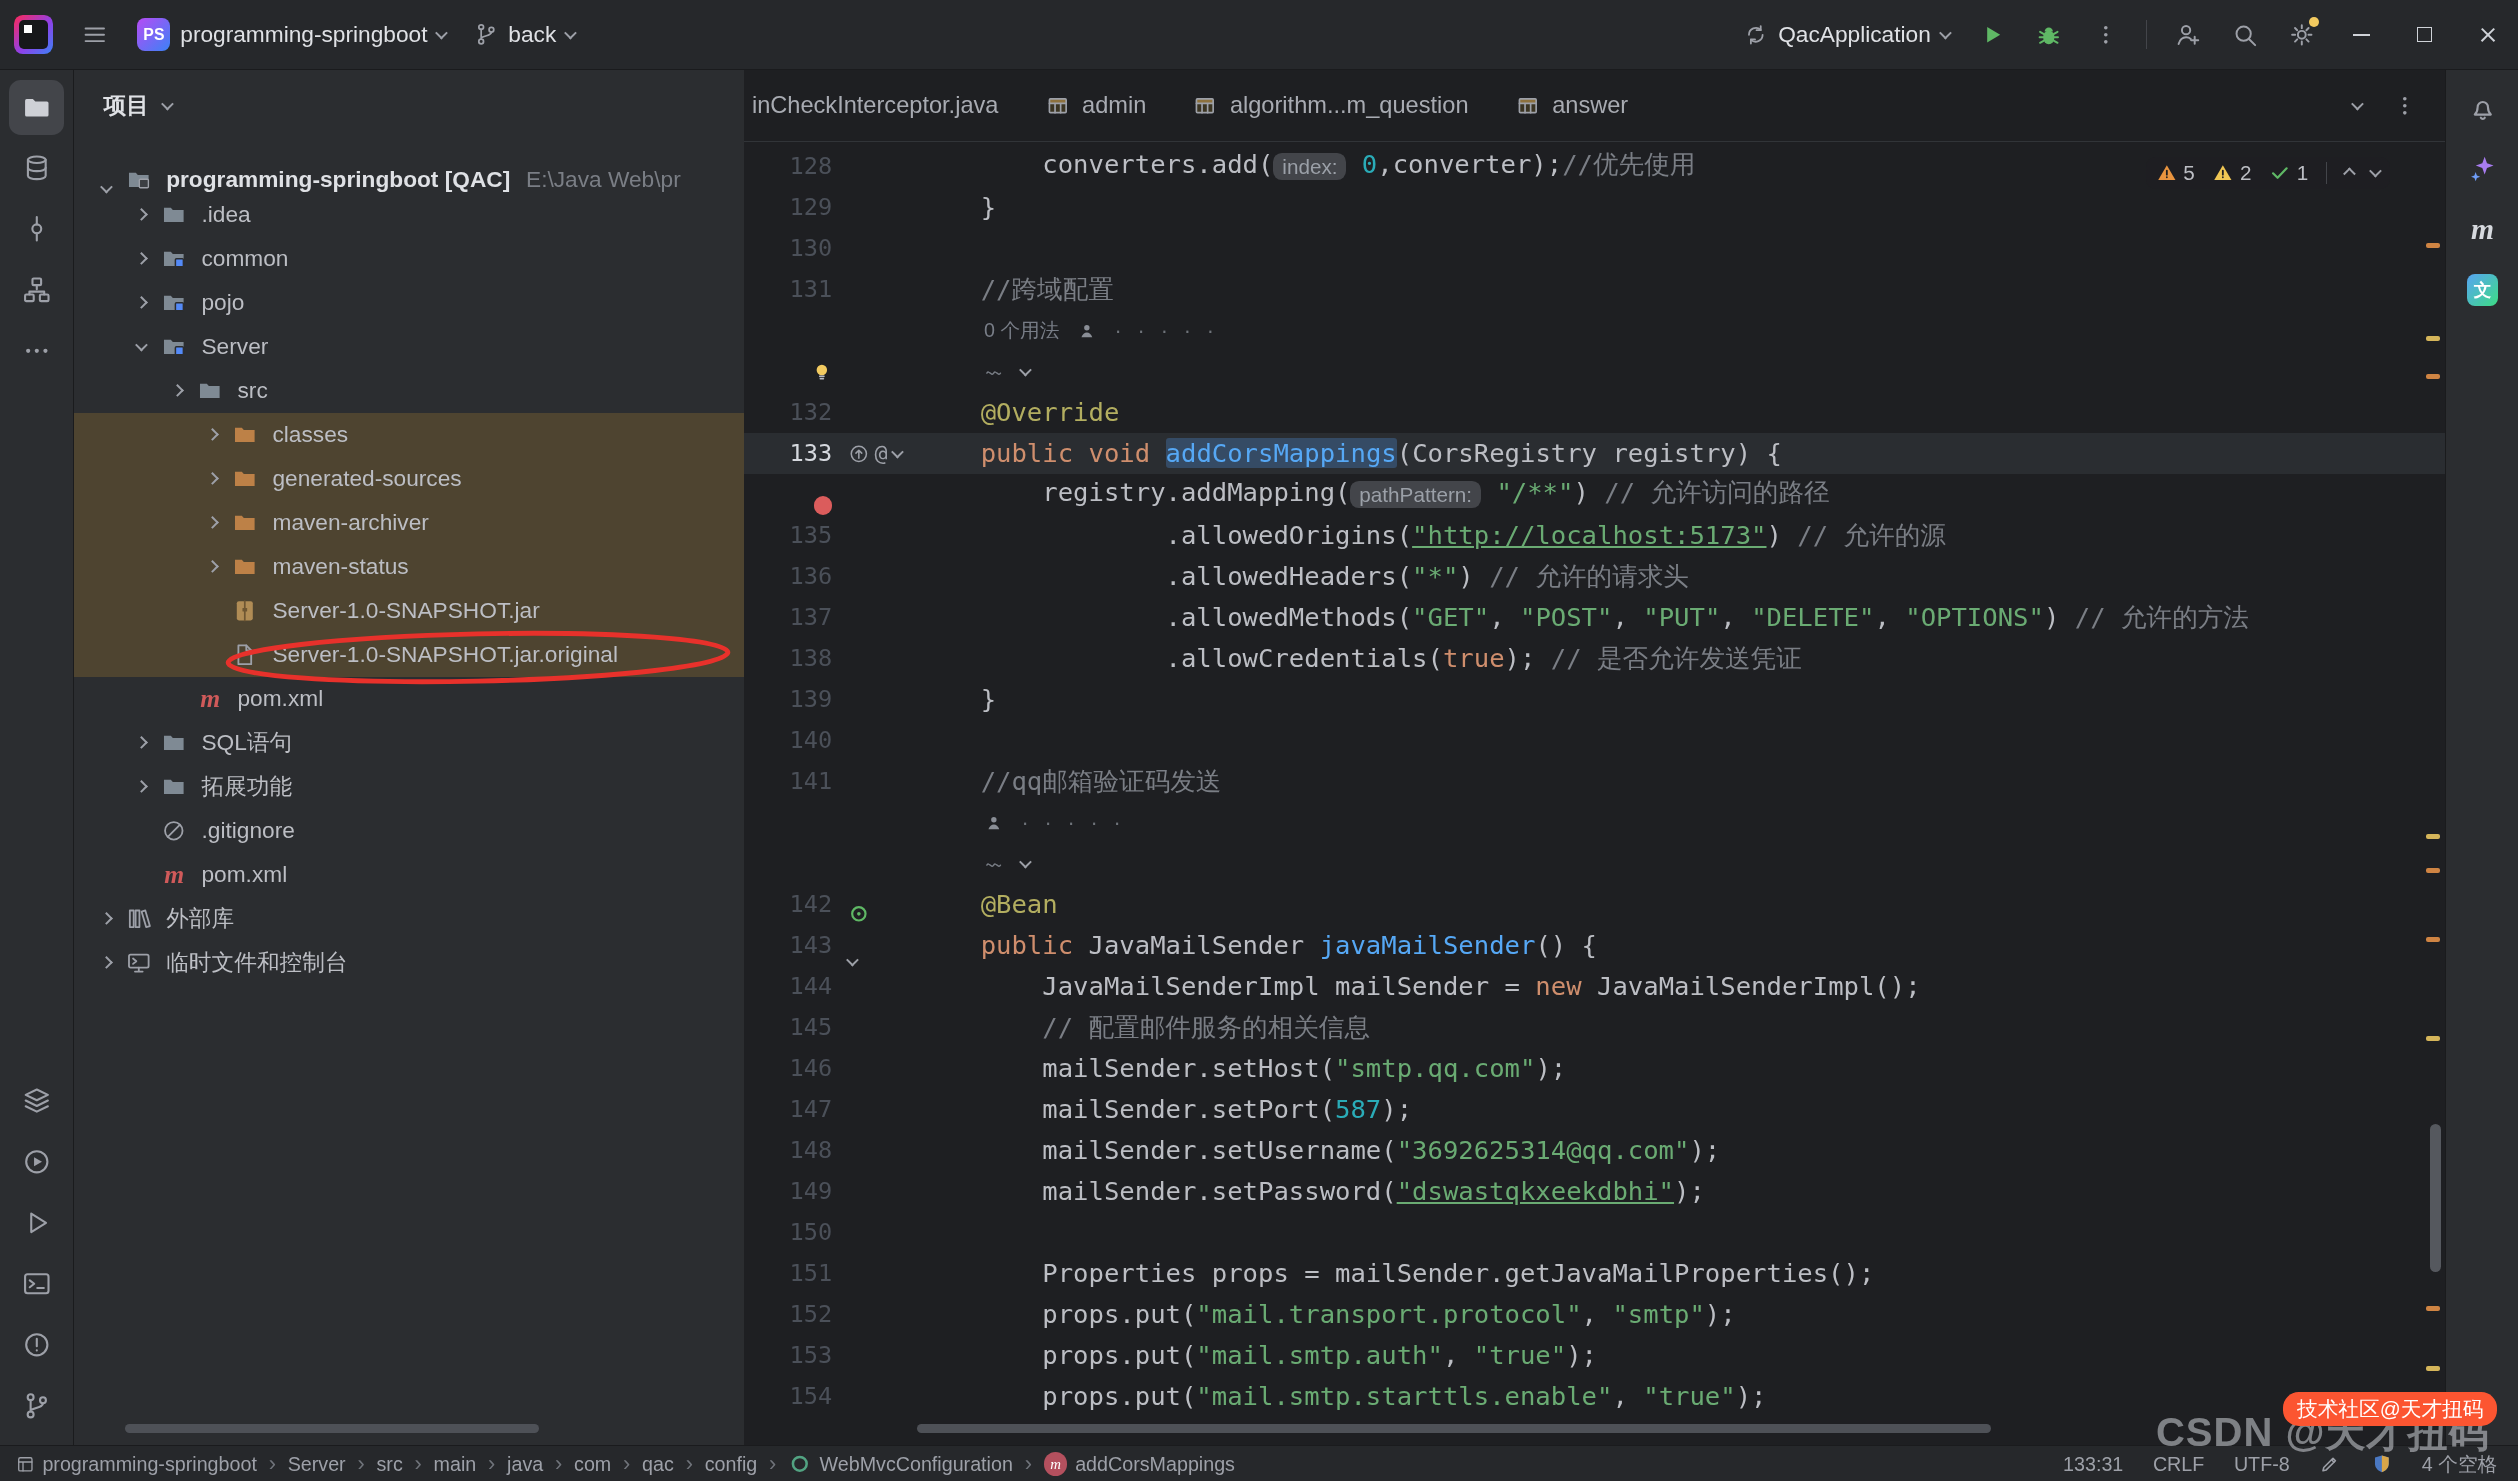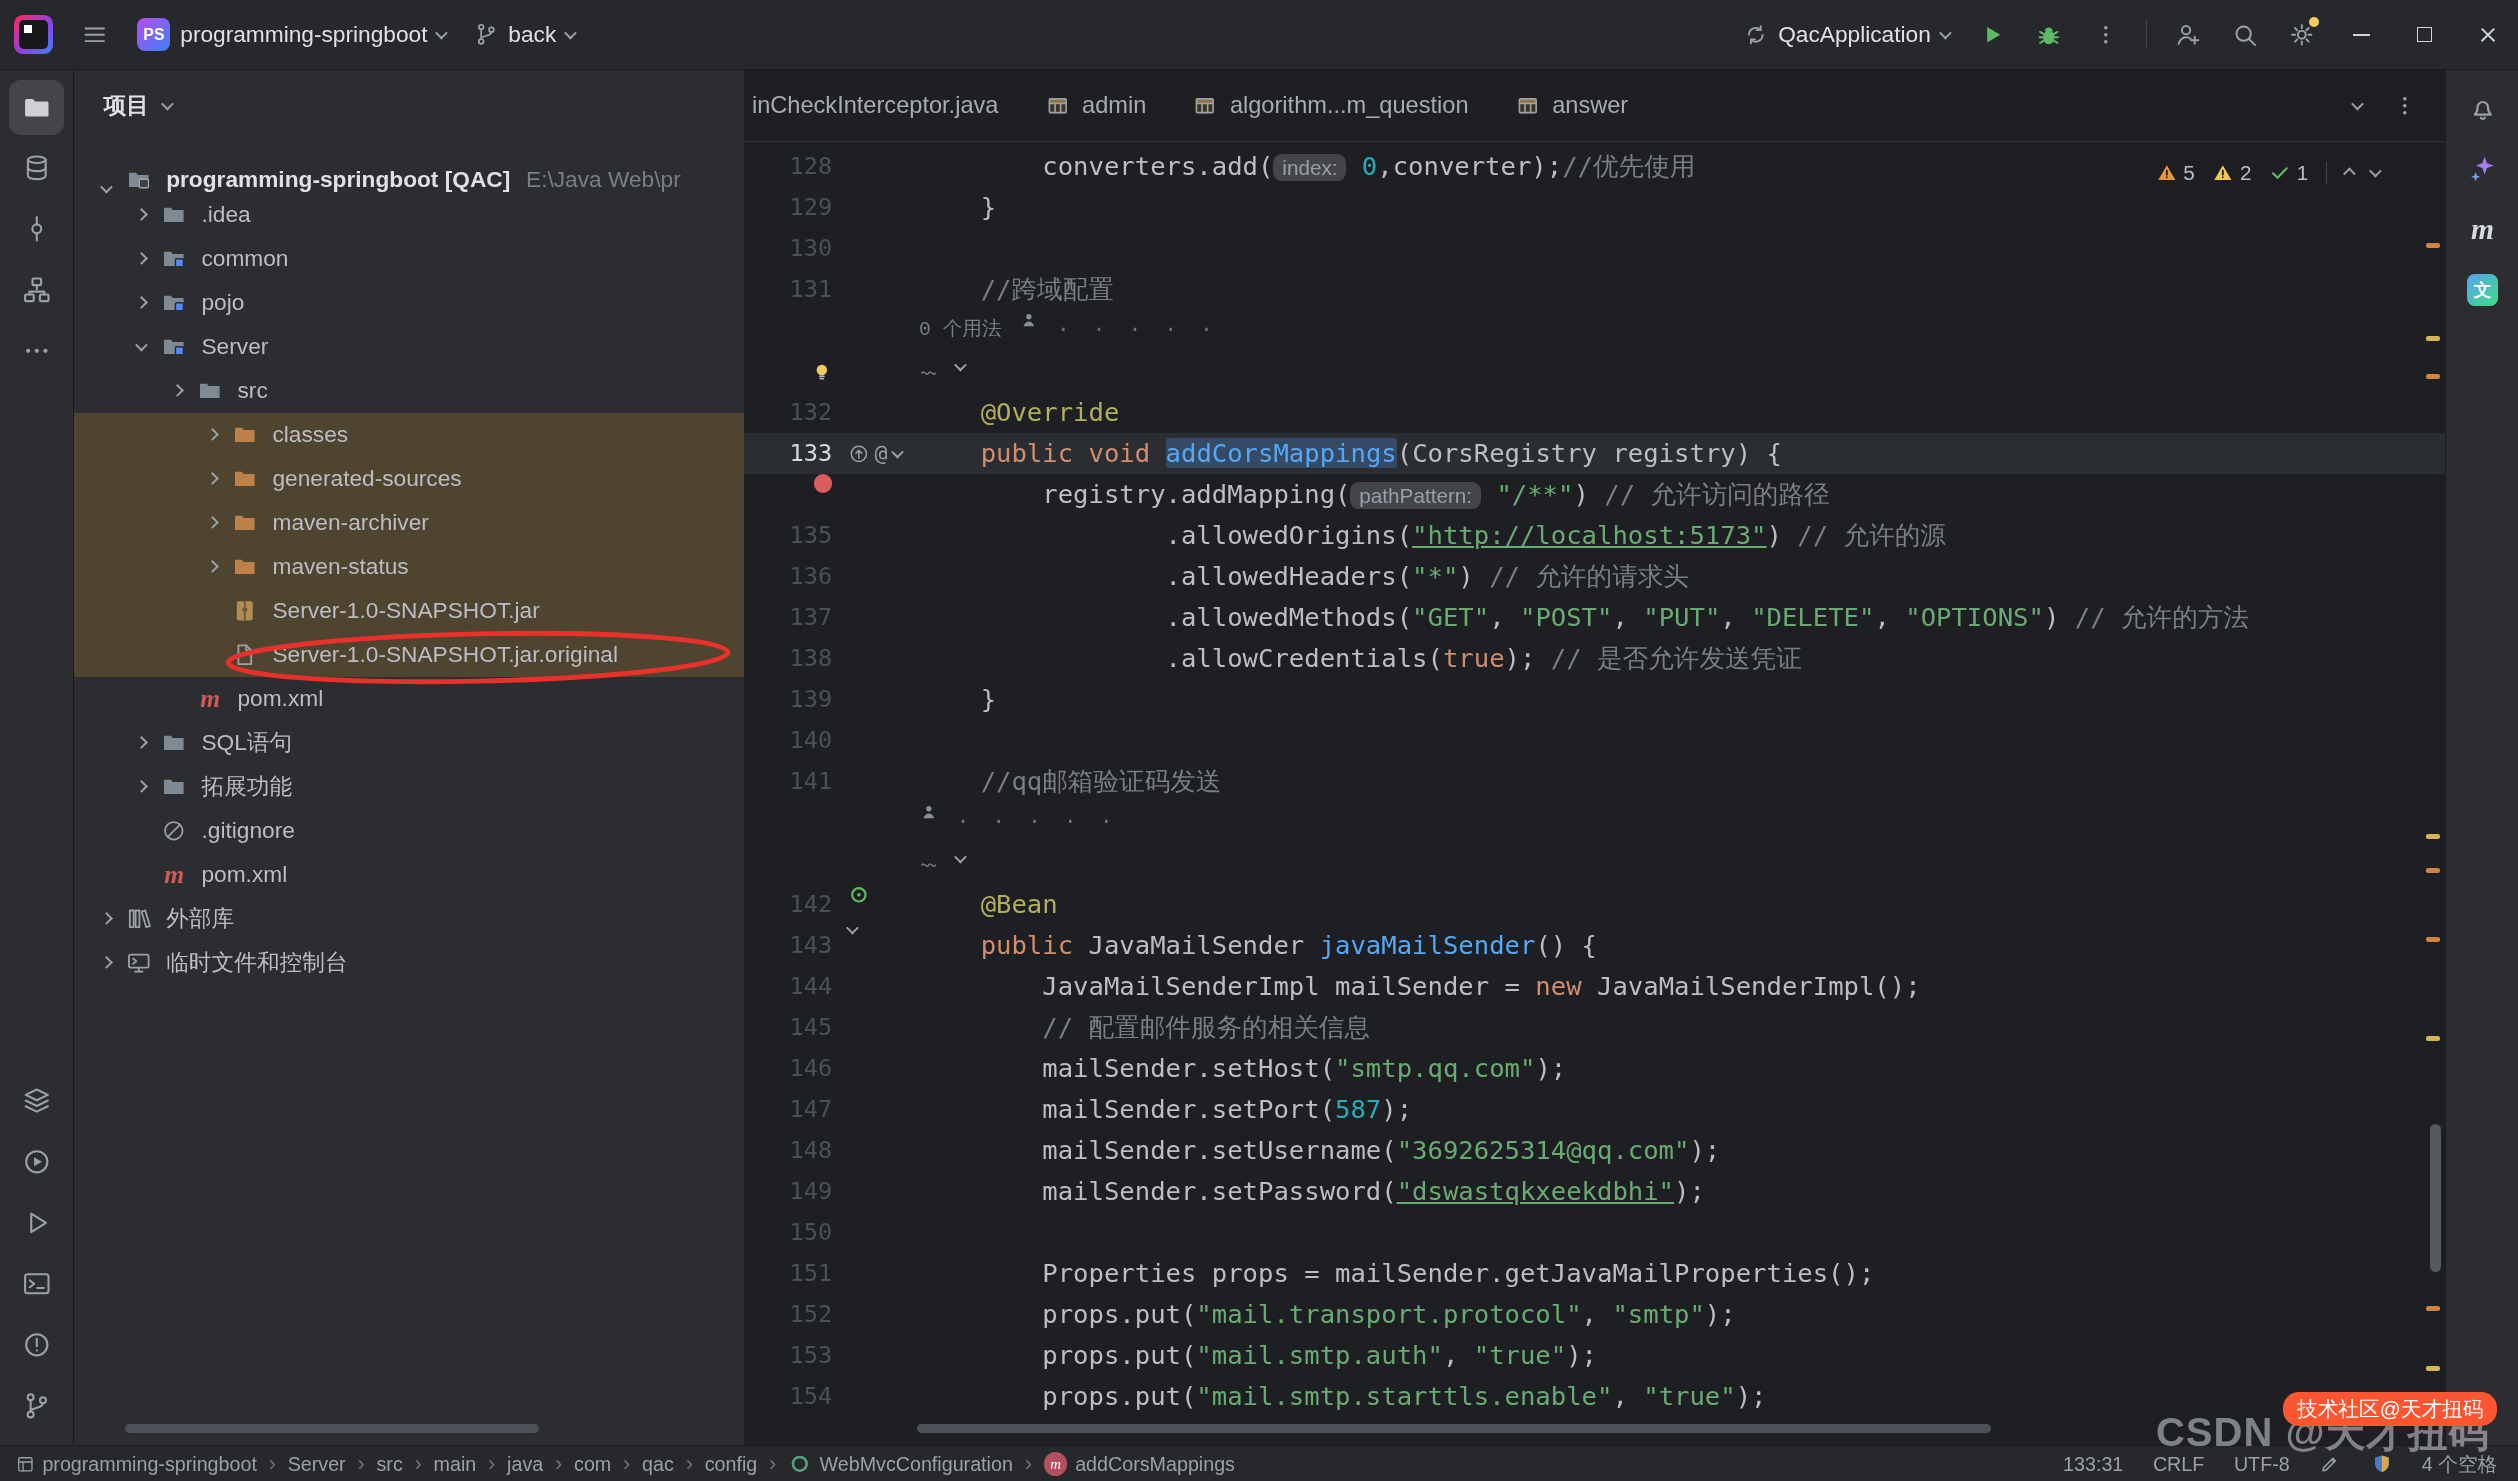--- a/index.html
+++ b/index.html
@@ -72,38 +72,38 @@
 .tabbar{flex:0 0 72px;display:flex;align-items:stretch;font-size:23.6px;color:#a8abb2;
   border-bottom:1px solid #313438;overflow:hidden}
 .tab{display:flex;align-items:center;gap:12.8px;padding:0 23.6px;white-space:nowrap}
 .tab.partial{padding-left:7.9px}
 .tab.active{color:#548af7;box-shadow:inset 0 -3px 0 #3574f0}
 .tab .close{color:#9da0a8;font-size:25.6px;line-height:1;margin-left:3.9px}
 .tabact{margin-left:auto;display:flex;align-items:center;gap:29.6px;padding-right:27.6px}
 
 .code{position:relative;flex:1;font-family:"DejaVu Sans Mono",monospace;font-size:25.6px;
   line-height:41px;padding-top:3.9px;overflow:hidden}
-.cline{display:flex;height:41px;align-items:flex-start}
+.cline{display:flex;height:41px;align-items:flex-end}
 .cline.cur{background:#2a2d31}
 .gnum{flex:0 0 104px;text-align:right;padding-right:15.8px;color:#4b5059;font-size:23.6px;
   display:flex;justify-content:flex-end;align-items:center}
 .cur .gnum{color:#d5d8de}
 .gico{flex:0 0 71px;display:flex;align-items:center;gap:4.9px}
 .ctxt{white-space:pre}
 .k{color:#cf8e6d}.s{color:#6aab73}.c{color:#7a7e85}.n{color:#2aacb8}.a{color:#b3ae60}
 .m{color:#56a8f5}
 .mh{color:#56a8f5;background:rgba(64,106,153,.5);border-radius:3px}
 .u{text-decoration:underline}
 .hint{background:#43454a;color:#9ba0a8;border-radius:8.9px;padding:2px 8.9px;font-size:20.7px;
   font-family:"Liberation Sans",sans-serif;vertical-align:middle}
 .bpdot{width:18.7px;height:18.7px;border-radius:50%;background:#db5c5c;display:inline-block}
 .aticon{color:#9da0a8;font-size:21.7px}
 .inlayrow{display:flex;height:41px;align-items:center}
-.inlaybody{display:flex;align-items:flex-start;gap:17.7px;
-  font-family:Liberation Mono, monospace;font-size:19.7px;color:#787d87}
+.inlaybody{margin-left:65px;display:flex;align-items:center;gap:17.7px;
+  font-family:Liberation Sans, sans-serif;font-size:19.7px;color:#787d87}
 .dots{letter-spacing:4.9px;color:#6f737a;font-size:21.7px}
 
 .inspect{position:absolute;top:87px;right:55px;display:flex;align-items:center;gap:17.7px;
   font-size:20.7px;color:#bcbec4;background:rgba(30,31,34,.85);padding:3.9px 9.9px;border-radius:9.9px;z-index:8}
 .insp-item{display:flex;align-items:center;gap:5.9px}
 .insp-sep{width:1px;height:21.7px;background:#43454a}
 .vstripe{position:absolute;right:3px;top:75px;bottom:21.7px;width:17.7px;z-index:7}
 .tick{position:absolute;right:2px;width:13.8px;height:4.9px;border-radius:2px}
 .vthumb{position:absolute;right:1px;width:10.8px;height:148px;border-radius:5.9px;background:#55585e}
 .hthumb.e{left:173px;bottom:11.8px;width:1074px;position:absolute}

